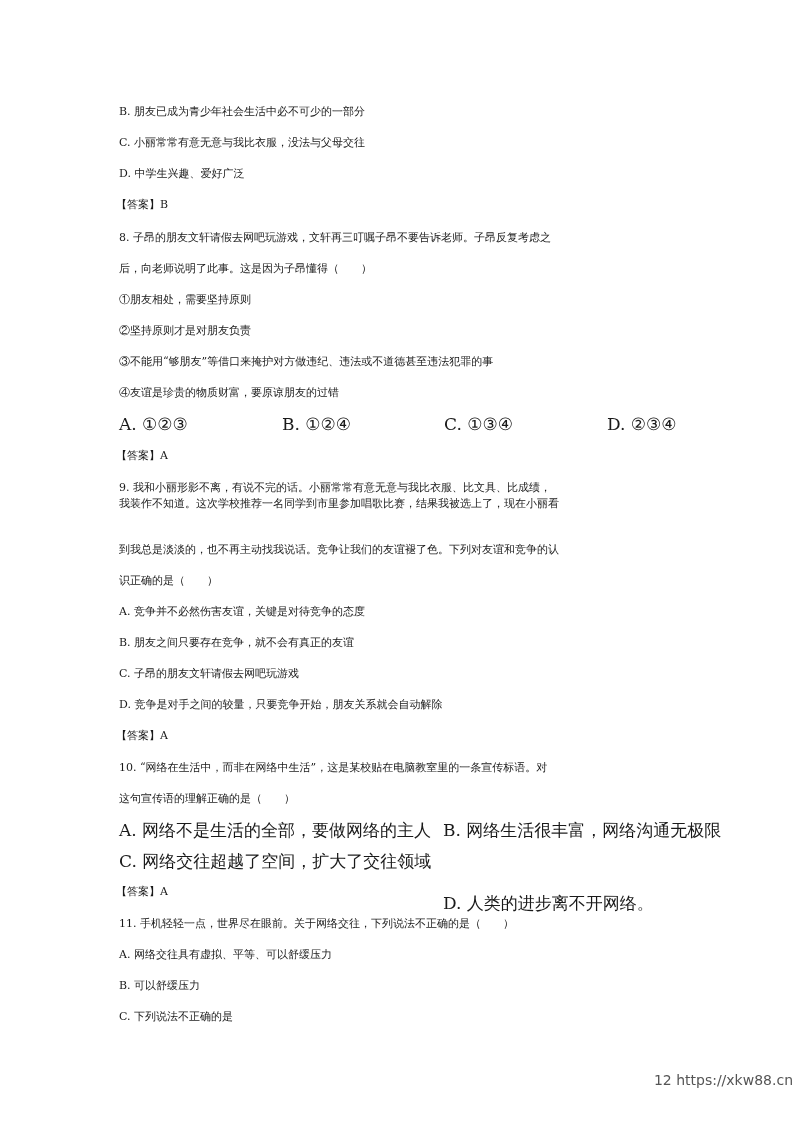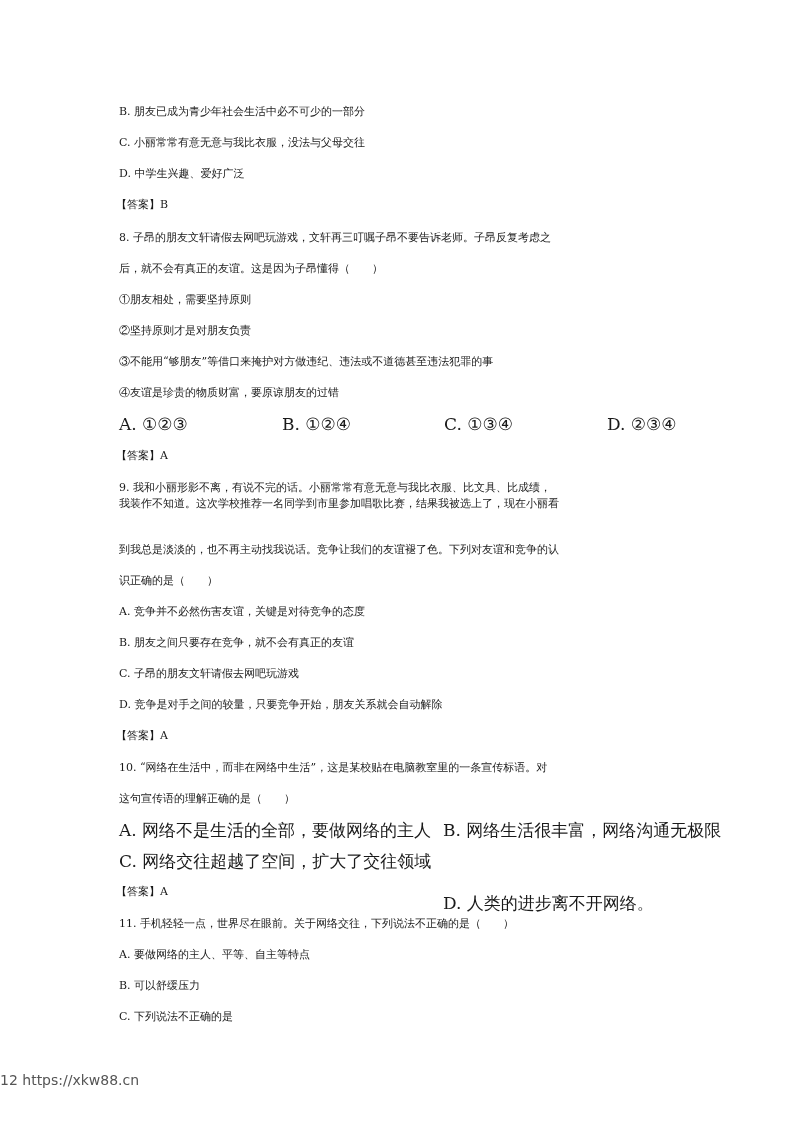--- a/index.html
+++ b/index.html
@@ -7,37 +7,37 @@
     width: 793px; height: 1122px; position: relative; overflow: hidden;
     font-family: "DejaVu Serif", "Liberation Serif", serif;
     color: #1a1a1a;
   }
   .line {
     position: absolute; left: 119px;
     font-size: 11px; line-height: 16px; white-space: nowrap;
   }
   .opt4 { position: absolute; font-size: 17px; line-height: 16px; white-space: nowrap; }
   .footer {
-    position: absolute; left: 0; width: 793px; top: 1072px; text-align: left;
+    position: absolute; left: 0; width: 793px; top: 1072px; text-align: right;
     font-family: "DejaVu Sans", "Liberation Sans", sans-serif;
     font-size: 14px; color: #555555;
   }
 </style>
 </head>
 <body>
 
 <div>
 
   <div class="line" style="top:104px">B. 朋友已成为青少年社会生活中必不可少的一部分</div>
   <div class="line" style="top:135px">C. 小丽常常有意无意与我比衣服，没法与父母交往</div>
   <div class="line" style="top:166px">D. 中学生兴趣、爱好广泛</div>
   <div class="line" style="top:197px;left:116px">【答案】B</div>
 
   <div class="line" style="top:230px">8. 子昂的朋友文轩请假去网吧玩游戏，文轩再三叮嘱子昂不要告诉老师。子昂反复考虑之</div>
-  <div class="line" style="top:261px">后，就不会有真正的友谊。这是因为子昂懂得（　　）</div>
+  <div class="line" style="top:261px">后，向老师说明了此事。这是因为子昂懂得（　　）</div>
   <div class="line" style="top:292px">①朋友相处，需要坚持原则</div>
   <div class="line" style="top:323px">②坚持原则才是对朋友负责</div>
   <div class="line" style="top:354px">③不能用“够朋友”等借口来掩护对方做违纪、违法或不道德甚至违法犯罪的事</div>
   <div class="line" style="top:385px">④友谊是珍贵的物质财富，要原谅朋友的过错</div>
   <div class="opt4" style="top:416px;left:119px">A. ①②③</div>
   <div class="opt4" style="top:416px;left:282px">B. ①②④</div>
   <div class="opt4" style="top:416px;left:444px">C. ①③④</div>
   <div class="opt4" style="top:416px;left:607px">D. ②③④</div>
   <div class="line" style="top:448px;left:116px">【答案】A</div>
 
@@ -53,18 +53,18 @@
 
   <div class="line" style="top:760px">10. “网络在生活中，而非在网络中生活”，这是某校贴在电脑教室里的一条宣传标语。对</div>
   <div class="line" style="top:791px">这句宣传语的理解正确的是（　　）</div>
   <div class="opt4" style="top:822px;left:119px">A. 网络不是生活的全部，要做网络的主人</div>
   <div class="opt4" style="top:822px;left:443px">B. 网络生活很丰富，网络沟通无极限</div>
   <div class="opt4" style="top:853px;left:119px">C. 网络交往超越了空间，扩大了交往领域</div>
   <div class="opt4" style="top:895px;left:443px">D. 人类的进步离不开网络。</div>
   <div class="line" style="top:884px;left:116px">【答案】A</div>
 
   <div class="line" style="top:916px">11. 手机轻轻一点，世界尽在眼前。关于网络交往，下列说法不正确的是（　　）</div>
-  <div class="line" style="top:947px">A. 要做网络的主人、平等、自主等特点</div>
+  <div class="line" style="top:947px">A. 网络交往具有虚拟、平等、可以舒缓压力</div>
   <div class="line" style="top:978px">B. 可以舒缓压力</div>
   <div class="line" style="top:1009px">C. 下列说法不正确的是</div>
 
   <div class="footer">12 https://xkw88.cn</div>
 </div>
 
 </body></html>

